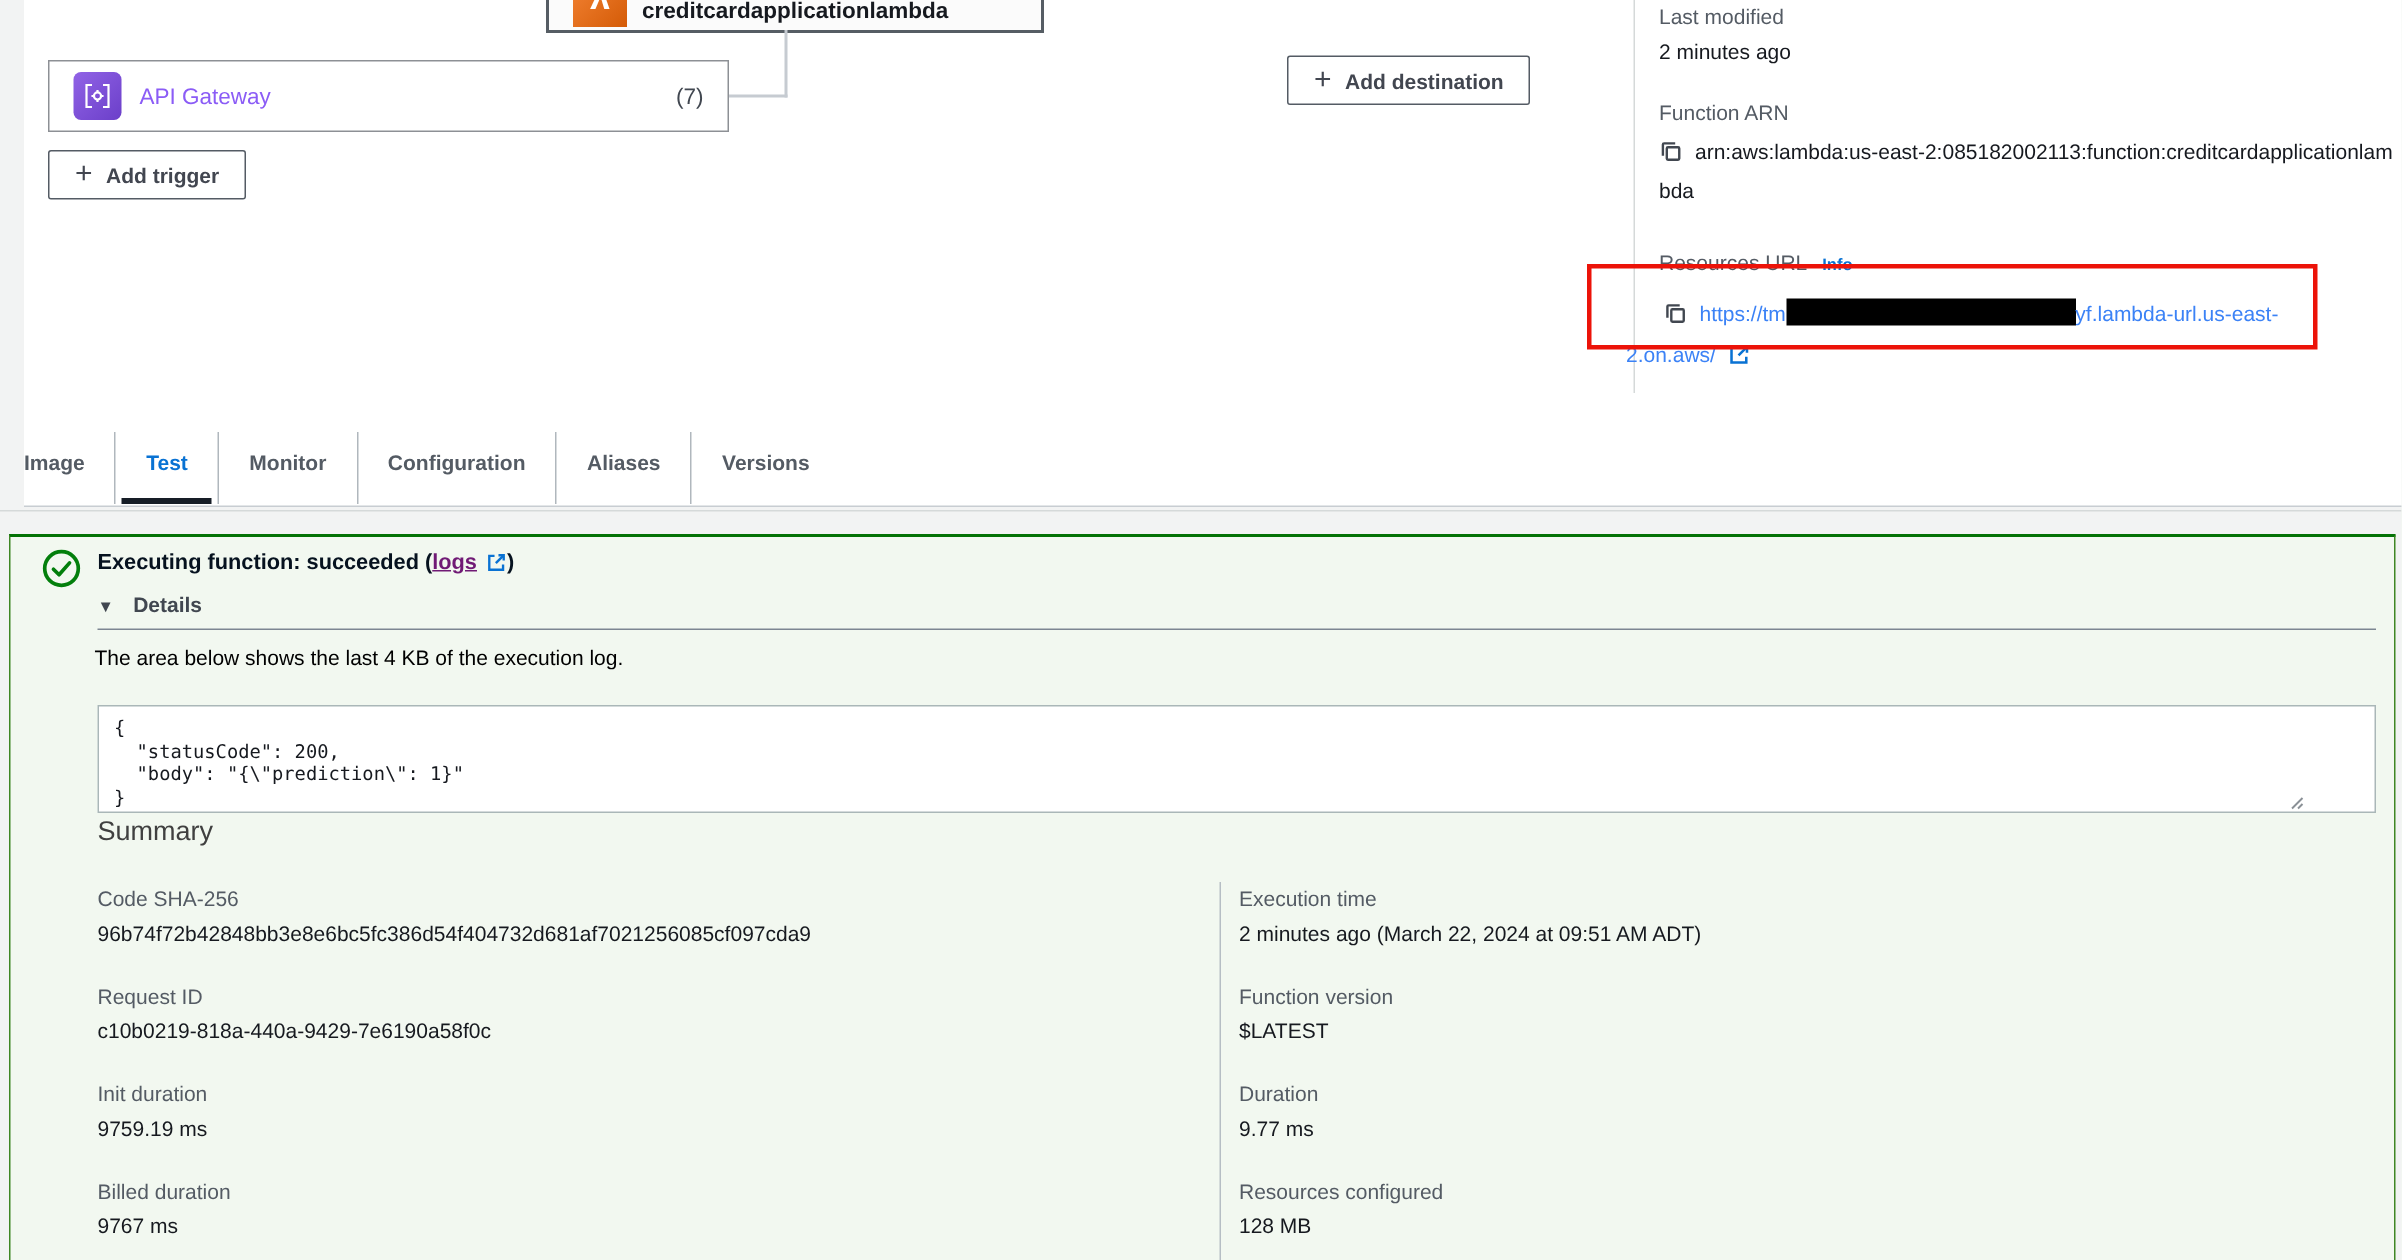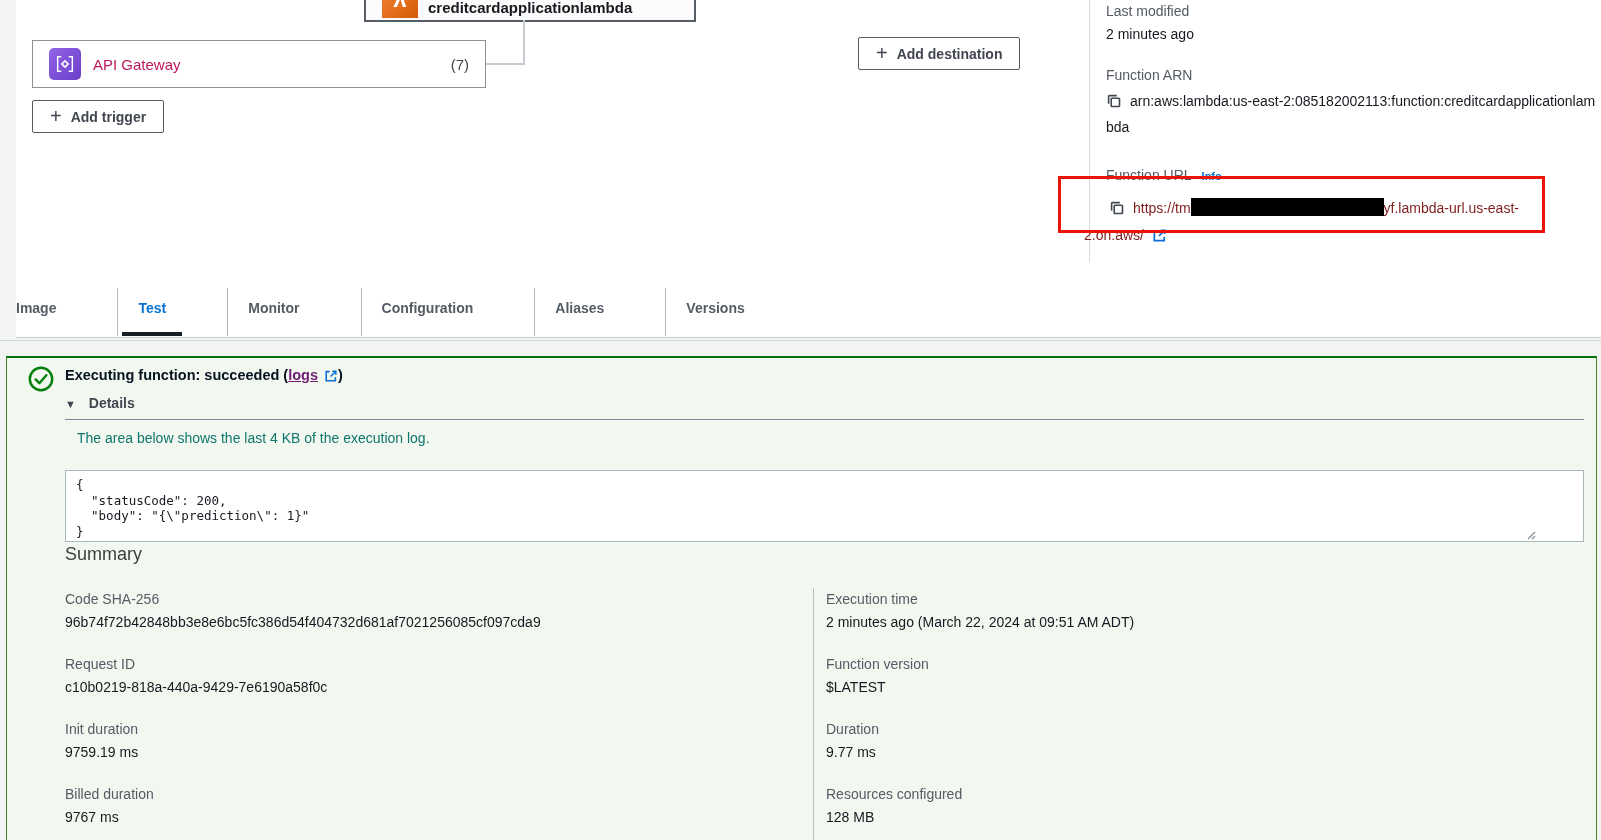--- a/index.html
+++ b/index.html
@@ -36,21 +36,21 @@
   .trigger-box {
     position:absolute; left:16px; top:40px; width:454px; height:48px;
     background:#fff; border:1px solid #8d9095;
     display:flex; align-items:center; padding:0 16px; gap:12px;
   }
   .apigw-icon {
     width:32px; height:32px; border-radius:5px; flex:0 0 32px;
     background:linear-gradient(135deg,#9163e6,#6b3fc9);
     display:flex; align-items:center; justify-content:center;
   }
-  .trigger-label { font-size:15px; color:#be185d; }
+  .trigger-label { font-size:15px; color:#8b5cf6; }
   .trigger-count { margin-left:auto; font-size:15px; color:#414750; }
 
   .aws-btn {
     position:absolute; height:33px; background:#fff;
     border:1px solid #545b64; border-radius:2px;
     display:inline-flex; align-items:center; gap:9px; padding:0 17px;
     font-weight:700; font-size:14px; color:#424650; cursor:pointer; white-space:nowrap;
   }
   .aws-btn .plus { font-weight:400; font-size:20px; line-height:1; margin-top:-2px; }
   .btn-add-trigger { left:16px; top:100px; }
@@ -58,31 +58,31 @@
 
   .card-vdivider { position:absolute; left:1073px; top:0; width:1px; height:262px; background:#d5d9d9; }
 
   
   .info-panel { position:absolute; left:1090px; top:0; width:492px; }
   .f-label { color:#545b64; line-height:22px; }
   .f-value { color:#16191f; line-height:24px; }
   .arn-block { margin-top:2px; line-height:26px; word-break:break-all; color:#16191f; }
   .icon-inline { display:inline-block; vertical-align:-3px; margin-right:8px; }
   .info-link { color:#0972d3; font-weight:700; font-size:11px; text-decoration:none; margin-left:10px; cursor:pointer; }
-  .url-block { margin-left:-22px; margin-top:8px; line-height:27px; color:#7f1d1d; }
+  .url-block { margin-left:-22px; margin-top:8px; line-height:27px; color:#3b82f6; }
   .url-line1 { padding-left:25px; white-space:nowrap; }
   .url-text { cursor:pointer; }
   .redaction-bar { display:inline-block; width:193px; height:18px; background:#000; vertical-align:-3px; }
   .red-annotation {
     position:absolute; left:1058px; top:176px; width:487px; height:57px;
     border:3px solid #ec1309; pointer-events:none; z-index:6;
   }
 
   
-  .tabs { position:absolute; left:16px; top:288px; display:flex; list-style:none;gap:41px; }
+  .tabs { position:absolute; left:16px; top:288px; display:flex; list-style:none; }
   .tab {
     position:relative; height:48px; padding:12px 20px 0 20px;
     font-weight:700; font-size:14px; color:#545b64; cursor:pointer; white-space:nowrap;
   }
   .tab:first-child { padding-left:0; }
   .tab + .tab { border-left:1px solid #b0b7bd; }
   .tab--active { color:#0972d3; }
   .tab--active::after {
     content:""; position:absolute; left:4px; right:4px; bottom:0; height:4px; background:#161d26;
   }
@@ -93,21 +93,21 @@
   .result-panel {
     position:absolute; left:6px; top:356px; width:1591px; height:494px;
     background:#f2f8f0; border:1px solid #3f8624; border-top:2px solid #047206;
   }
   .check-icon { position:absolute; left:20px; top:7px; }
   .result-title { position:absolute; left:58px; top:9px; font-weight:700; font-size:14.5px; color:#06121f; }
   .logs-link { color:#701a75; font-weight:700; text-decoration:underline; cursor:pointer; }
   .details-row { position:absolute; left:58px; top:37px; font-weight:700; color:#414750; cursor:pointer; }
   .details-caret { display:inline-block; font-size:11px; margin-right:9px; color:#414750; }
   .details-hr { position:absolute; left:58px; top:61px; width:1519px; height:1px; background:#7d8692; }
-  .log-note { position:absolute; left:70px; top:72px; color:#0f766e; }
+  .log-note { position:absolute; left:56px; top:72px; color:#000000; }
   .log-box {
     position:absolute; left:58px; top:112px; width:1519px; height:72px;
     background:#fff; border:1px solid #aab7b8;
     font-family:"DejaVu Sans Mono","Liberation Mono",monospace;
     font-size:12.5px; line-height:15.5px; color:#16191f;
     padding:6px 10px; white-space:pre; overflow:hidden;
   }
   .resize-grip { position:absolute; right:60px; top:171px; z-index:2; }
 
   .summary-title { position:absolute; left:58px; top:186px; font-size:18px; font-weight:500; color:#404040; }
@@ -166,21 +166,21 @@
     <div class="arn-block">
       <span class="icon-inline">
         <svg width="16" height="16" viewBox="0 0 16 16" fill="none" stroke="#414750" stroke-width="1.6">
           <rect x="5.2" y="5.2" width="8.3" height="8.3" rx="0.8"></rect>
           <path d="M10.8 2.6 H3.4 a0.8 0.8 0 0 0 -0.8 0.8 V10.8"></path>
         </svg>
       </span><span>arn:aws:lambda:us-east-2:085182002113:function:creditcardapplicationlambda</span>
     </div>
 
     <div class="f-label" style="margin-top:24px;">
-      <span>Function URL</span><a class="info-link">Info</a>
+      <span>Resources URL</span><a class="info-link">Info</a>
     </div>
     <div class="url-block">
       <div class="url-line1">
         <span class="icon-inline">
           <svg width="16" height="16" viewBox="0 0 16 16" fill="none" stroke="#414750" stroke-width="1.6">
             <rect x="5.2" y="5.2" width="8.3" height="8.3" rx="0.8"></rect>
             <path d="M10.8 2.6 H3.4 a0.8 0.8 0 0 0 -0.8 0.8 V10.8"></path>
           </svg>
         </span><span class="url-text">https://tm</span><span class="redaction-bar"></span><span class="url-text">yf.lambda-url.us-east-</span>
       </div>

